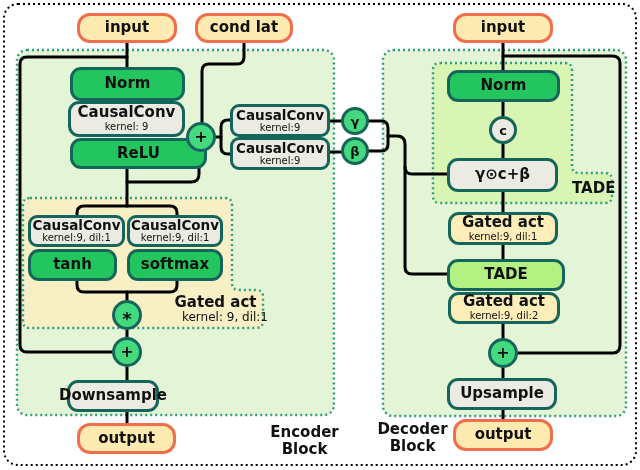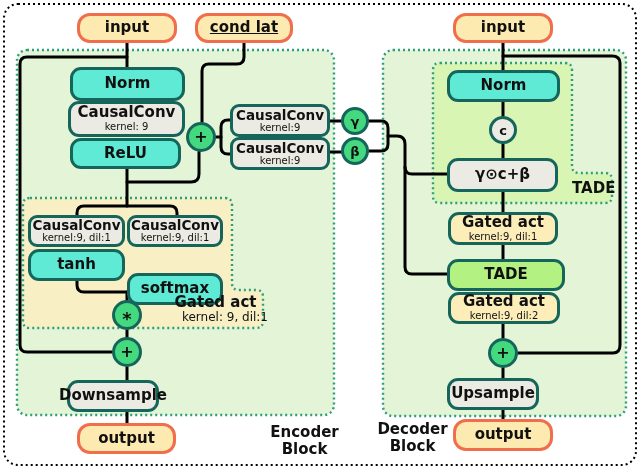--- a/index.html
+++ b/index.html
@@ -9,21 +9,21 @@
     overflow:hidden;
   }
   svg.underlay { position:absolute; left:0; top:0; width:640px; height:470px; }
 
   .node {
     position:absolute; box-sizing:border-box;
     display:flex; flex-direction:column; align-items:center; justify-content:center;
     border:3px solid #15655b; border-radius:11px;
     font-weight:bold; text-align:center; line-height:1.05;
   }
-  .green  { background:#5eead4; }
+  .green  { background:#22c55e; }
   .gray   { background:#ebebe3; }
   .cream  { background:#fdeeb9; }
   .ltgreen{ background:#b2f182; }
   .peach  { background:#fdeab0; border-color:#f06e4b; border-radius:13px; }
 
   .title  { font-size:15px; }
   .title-sm { font-size:13.5px; }
   .sub    { font-size:10px; font-weight:normal; line-height:1.15; }
 
   .circle {
@@ -87,34 +87,34 @@
       <path d="M503,324 V338"></path>
       <path d="M503,368 V378"></path>
       <path d="M503,410 V421"></path>
     </g>
   </svg>
 
   <div class="node peach" style="left:77px; top:13px; width:100px; height:30px;">
     <span class="title">input</span>
   </div>
 
-  <div class="node peach" style="left:195px; top:13px; width:98px; height:30px;text-decoration:underline;">
+  <div class="node peach" style="left:195px; top:13px; width:98px; height:30px;">
     <span class="title">cond lat</span>
   </div>
 
   <div class="node green" style="left:70px; top:67px; width:115px; height:34px;">
     <span class="title">Norm</span>
   </div>
 
   <div class="node gray" style="left:68px; top:101px; width:117px; height:36px;">
     <span class="title">CausalConv</span>
     <span class="sub">kernel: 9</span>
   </div>
 
-  <div class="node green" style="left:70px; top:138px; width:111px; height:31px;">
+  <div class="node green" style="left:70px; top:138px; width:137px; height:31px;">
     <span class="title">ReLU</span>
   </div>
 
   <div class="circle" style="left:186px; top:122px; width:30px; height:30px;">
     <span class="op">+</span>
   </div>
 
   <div class="node gray" style="left:230px; top:104px; width:100px; height:33px; border-radius:9px;">
     <span class="title-sm">CausalConv</span>
     <span class="sub">kernel:9</span>
@@ -136,25 +136,25 @@
   <div class="node gray" style="left:28px; top:215px; width:97px; height:32px; border-radius:9px;">
     <span class="title-sm">CausalConv</span>
     <span class="sub">kernel:9, dil:1</span>
   </div>
 
   <div class="node gray" style="left:127px; top:215px; width:96px; height:32px; border-radius:9px;">
     <span class="title-sm">CausalConv</span>
     <span class="sub">kernel:9, dil:1</span>
   </div>
 
-  <div class="node green" style="left:28px; top:249px; width:97px; height:32px;">
+  <div class="node green" style="left:28px; top:249px; width:89px; height:32px;">
     <span class="title">tanh</span>
   </div>
 
-  <div class="node green" style="left:127px; top:249px; width:96px; height:32px;margin-top:24px;">
+  <div class="node green" style="left:127px; top:249px; width:96px; height:32px;">
     <span class="title">softmax</span>
   </div>
 
   <div class="circle" style="left:112px; top:300px; width:30px; height:30px;">
     <span class="mult">*</span>
   </div>
 
   <div class="floating-label" style="left:163px; top:294px; width:105px;">
     <span class="fl-title">Gated act</span>
     <span class="fl-sub">kernel: 9, dil:1</span>
@@ -208,21 +208,21 @@
 
   <div class="node cream" style="left:448px; top:292px; width:112px; height:32px;">
     <span class="title">Gated act</span>
     <span class="sub">kernel:9, dil:2</span>
   </div>
 
   <div class="circle" style="left:488px; top:338px; width:30px; height:30px;">
     <span class="op">+</span>
   </div>
 
-  <div class="node gray" style="left:447px; top:378px; width:92px; height:32px;">
+  <div class="node gray" style="left:447px; top:378px; width:110px; height:32px;">
     <span class="title">Upsample</span>
   </div>
 
   <div class="node peach" style="left:453px; top:419px; width:100px; height:32px;">
     <span class="title">output</span>
   </div>
 
   <div class="floating-label" style="left:370px; top:421px; width:85px;">
     <span class="fl-title">Decoder</span>
     <span class="fl-title">Block</span>

